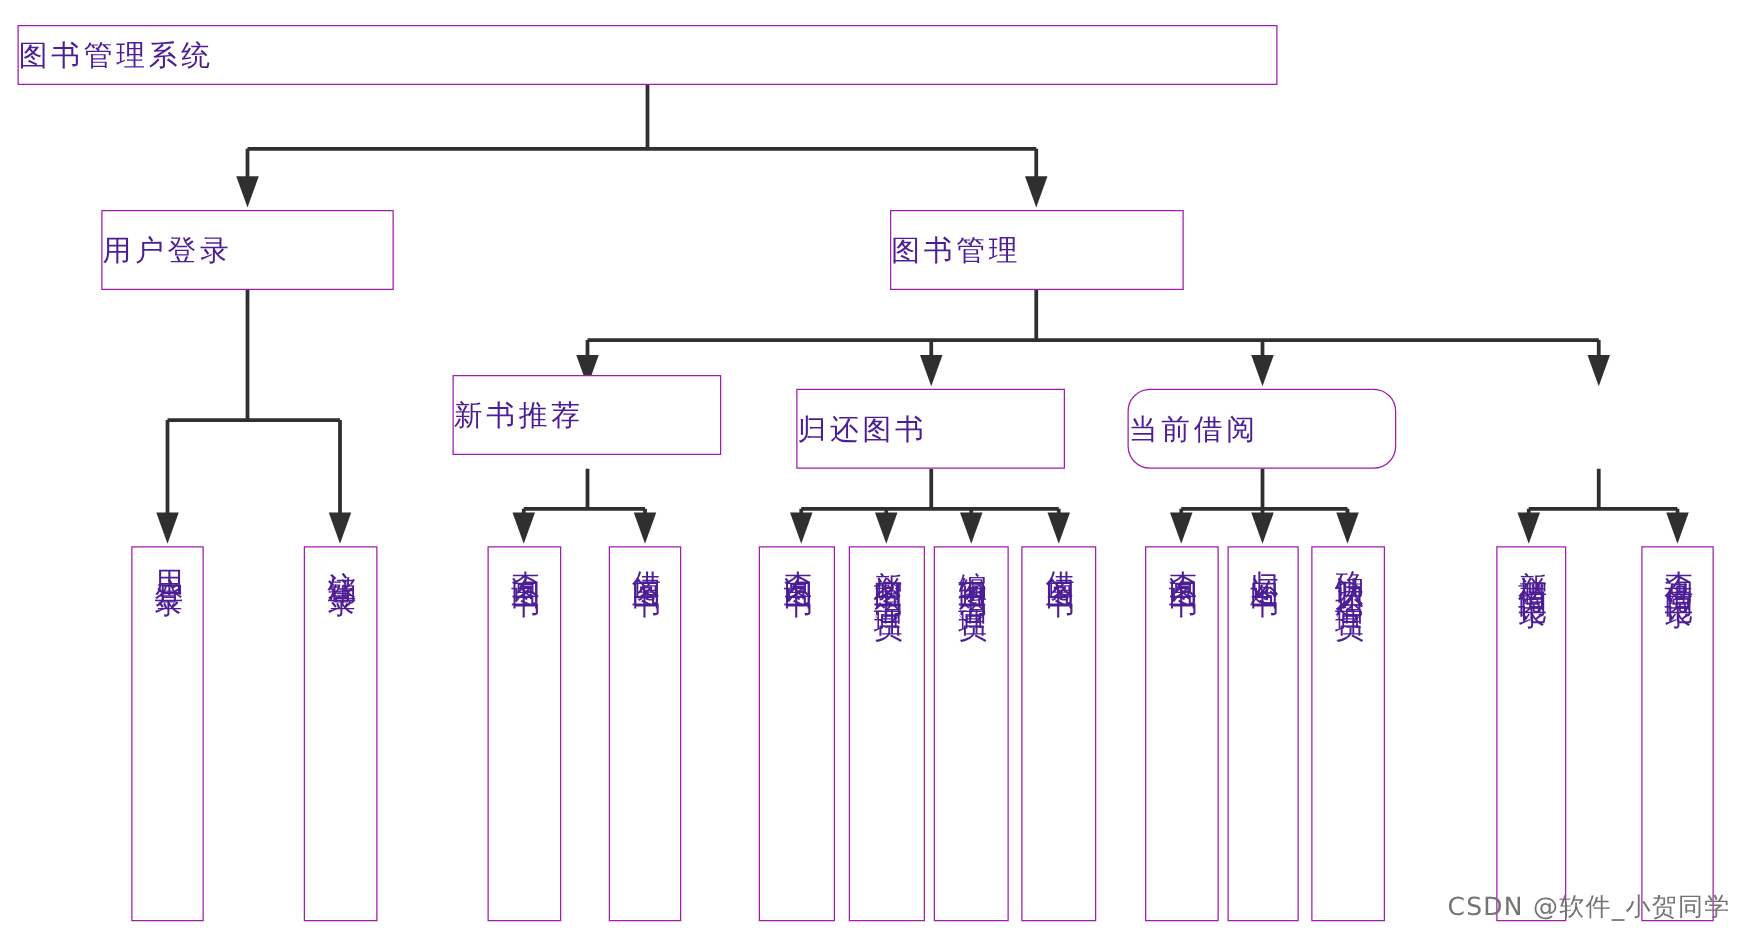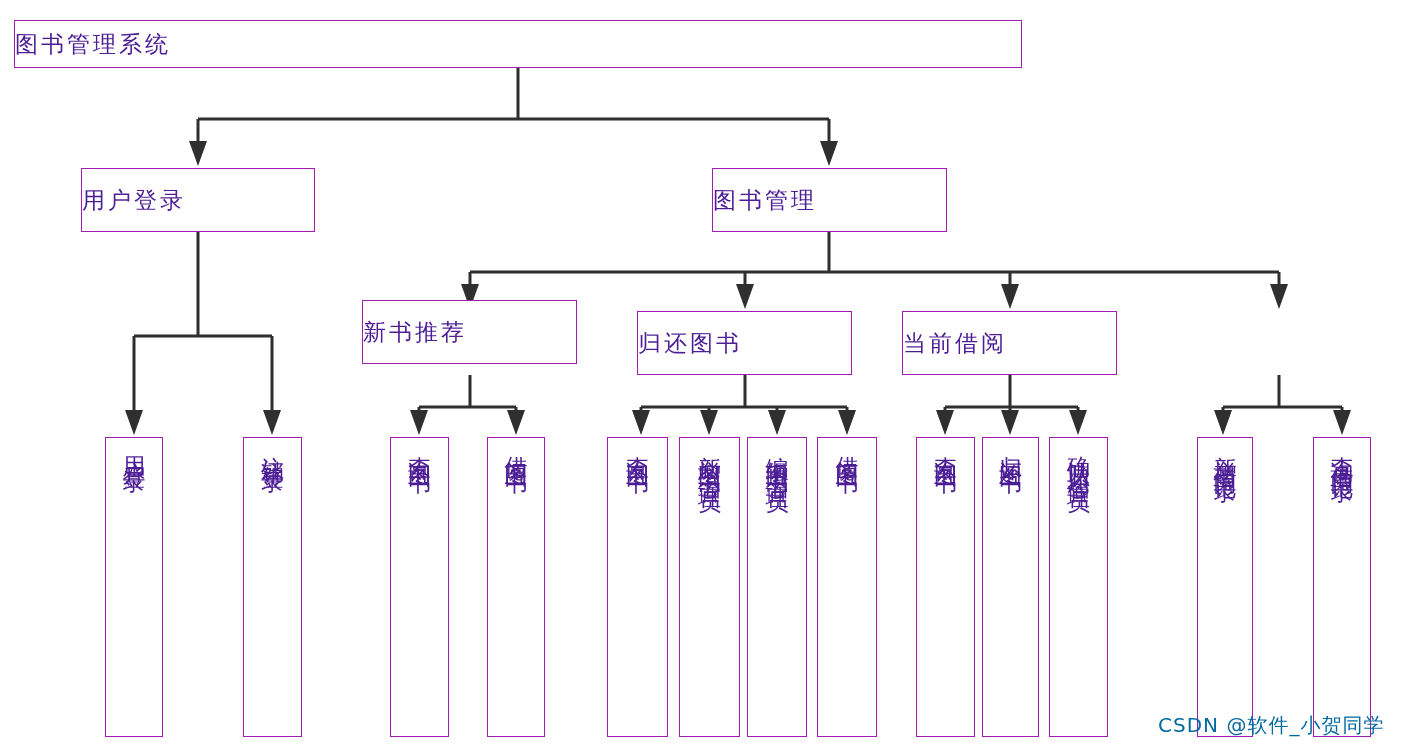--- a/index.html
+++ b/index.html
@@ -37,21 +37,21 @@
     font-size: 23px;
     letter-spacing: 5px;
     line-height: 1;
   }
   .watermark {
     position: absolute;
     left: 1158px;
     top: 712px;
     font-size: 20px;
     letter-spacing: 1px;
-    color: #0369a1;
+    color: #737373;
     white-space: nowrap;
     z-index: 5;
   }
 </style>
 </head>
 <body>
 
 <div class="canvas">
 
   <svg class="connectors" viewBox="0 0 1405 747" aria-hidden="true">
@@ -104,21 +104,21 @@
   <div class="node h" style="left:712px; top:168px; width:235px; height:64px;">
     <span>图书管理</span>
   </div>
 
   <div class="node h" style="left:362px; top:300px; width:215px; height:64px;">
     <span>新书推荐</span>
   </div>
   <div class="node h" style="left:637px; top:311px; width:215px; height:64px;">
     <span>归还图书</span>
   </div>
-  <div class="node h" style="left:902px; top:311px; width:215px; height:64px;">
+  <div class="node h" style="left:902px; top:311px; width:215px; height:64px;border-radius:18px;">
     <span>当前借阅</span>
   </div>
 
   <div class="node v" style="left:105px; top:437px; width:58px; height:300px;">
     <span>用户登录</span>
   </div>
   <div class="node v" style="left:243px; top:437px; width:59px; height:300px;">
     <span>注销登录</span>
   </div>
 

